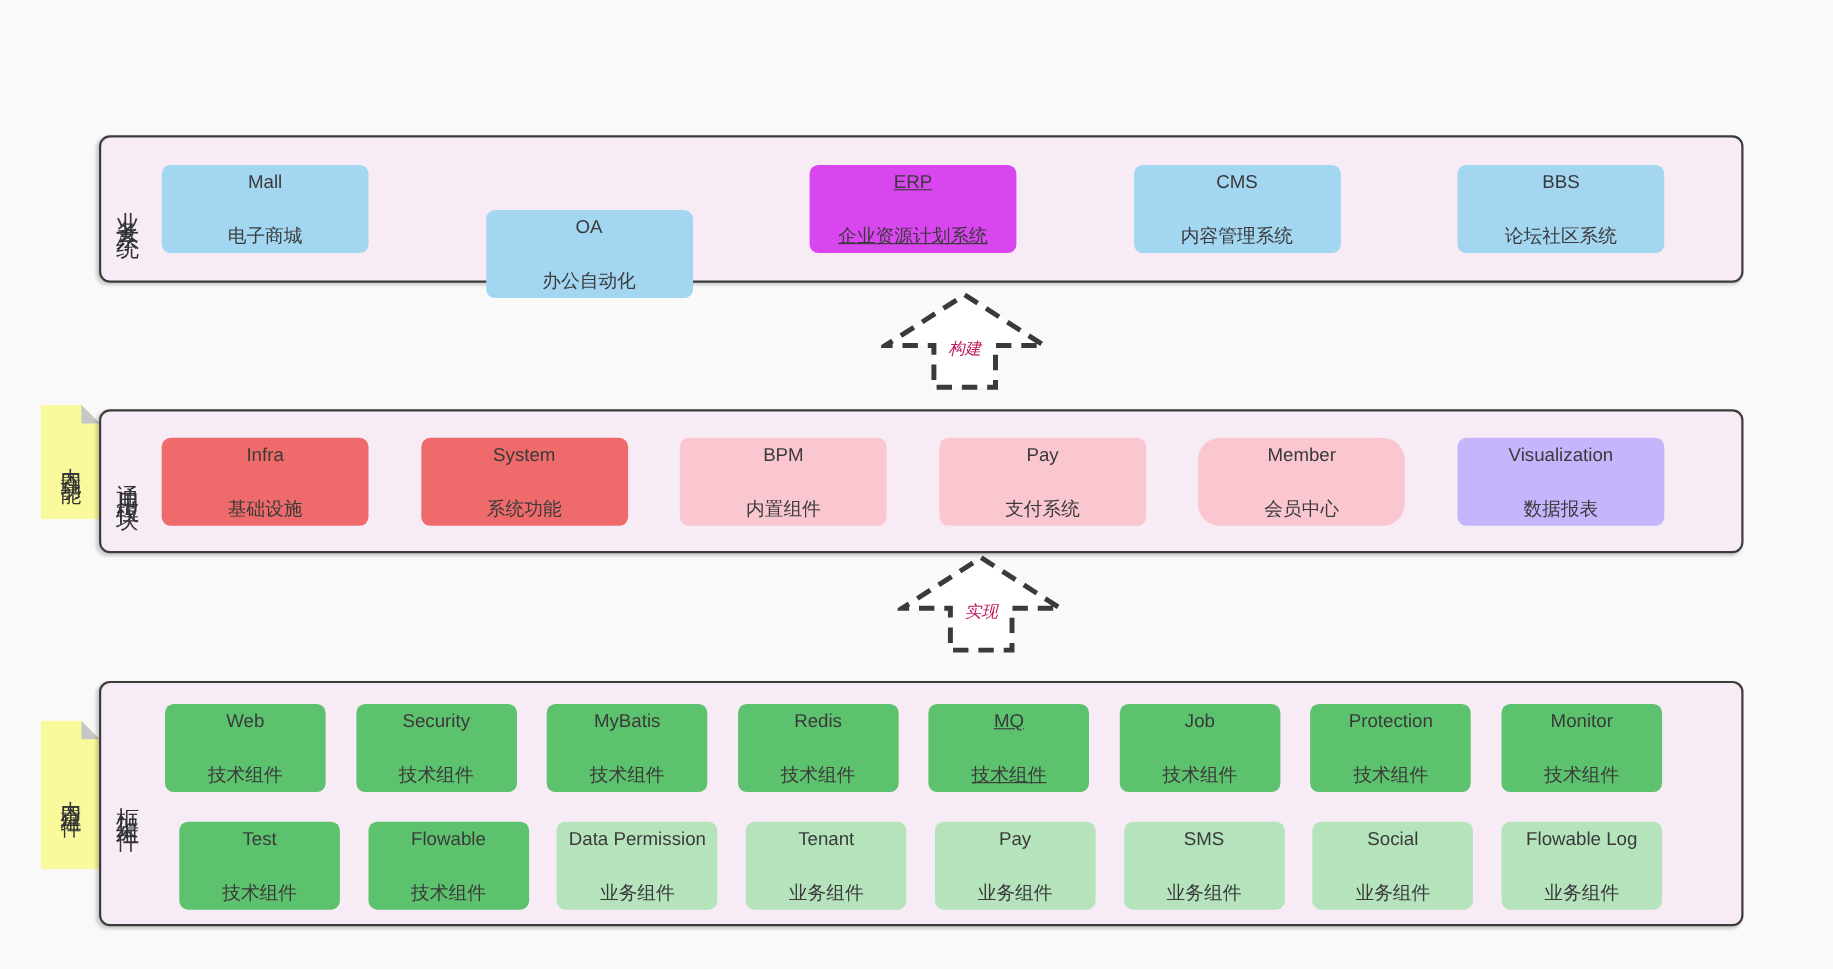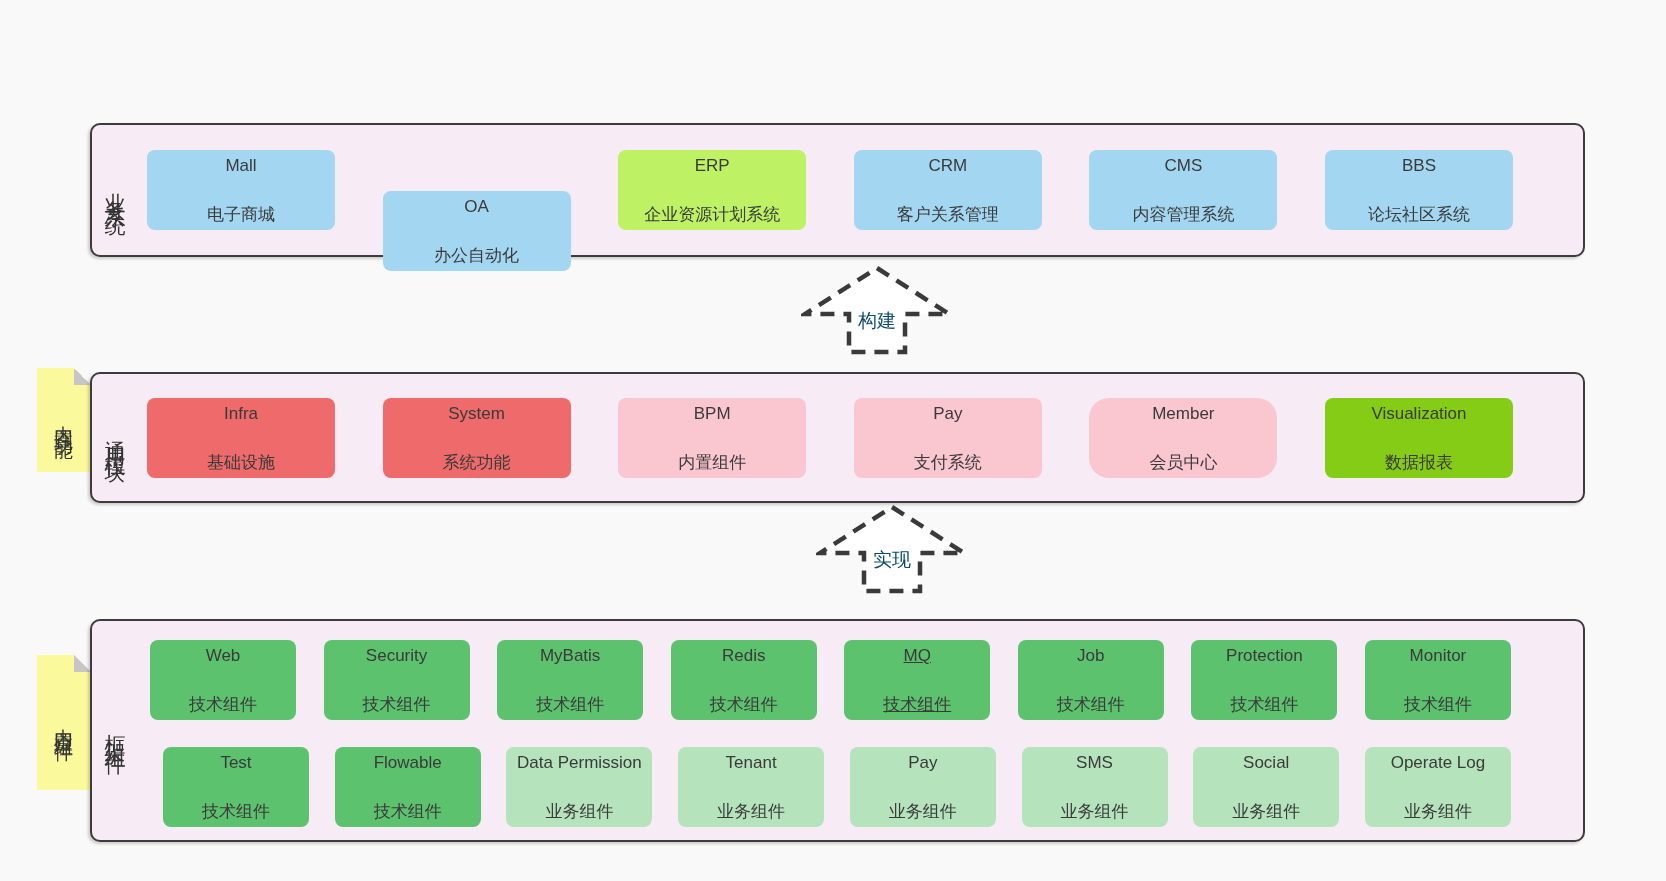--- a/index.html
+++ b/index.html
@@ -66,21 +66,21 @@
     font-size:19px;letter-spacing:5px;line-height:1;color:#333;white-space:nowrap;
   }
 
   
   .arrow{position:absolute;width:152px;height:93px;z-index:2;}
   #arrow-build{left:801px;top:263px;}
   #arrow-implement{left:816px;top:502px;}
   .arrow svg{display:block;width:100%;height:100%;}
   .arrow-label{
     position:absolute;left:50%;top:44px;transform:translateX(-50%);
-    background:#ffffff;padding:1px 4px;font-size:19px;color:#0c4a6e;white-space:nowrap;
+    background:#ffffff;padding:1px 4px;font-size:15px;color:#be185d;white-space:nowrap;font-style:italic;
   }
 </style>
 </head>
 <body>
 
 <div class="sticky" id="note-modules">
   <span class="sticky-text">内置功能</span>
 </div>
 <div class="sticky" id="note-components">
   <span class="sticky-text">内置组件</span>
@@ -90,27 +90,23 @@
   <span class="v-label">业务系统</span>
   <div class="boxrow row-single">
       <div class="box" style="background: rgb(163, 214, 240);">
         <div class="box-en">Mall</div>
         <div class="box-zh">电子商城</div>
       </div>
       <div class="box" style="background: rgb(163, 214, 240); margin-top: 41px;">
         <div class="box-en">OA</div>
         <div class="box-zh">办公自动化</div>
       </div>
-      <div class="box" style="background: #bef264;">
+      <div class="box" style="background: #d946ef; text-decoration: underline;">
         <div class="box-en">ERP</div>
         <div class="box-zh">企业资源计划系统</div>
-      </div>
-      <div class="box" style="background: rgb(163, 214, 240);">
-        <div class="box-en">CRM</div>
-        <div class="box-zh">客户关系管理</div>
       </div>
       <div class="box" style="background: rgb(163, 214, 240);">
         <div class="box-en">CMS</div>
         <div class="box-zh">内容管理系统</div>
       </div>
       <div class="box" style="background: rgb(163, 214, 240);">
         <div class="box-en">BBS</div>
         <div class="box-zh">论坛社区系统</div>
       </div>
     </div>
@@ -139,21 +135,21 @@
         <div class="box-zh">内置组件</div>
       </div>
       <div class="box" style="background: rgb(250, 199, 209);">
         <div class="box-en">Pay</div>
         <div class="box-zh">支付系统</div>
       </div>
       <div class="box" style="background: rgb(250, 199, 209); border-radius: 20px;">
         <div class="box-en">Member</div>
         <div class="box-zh">会员中心</div>
       </div>
-      <div class="box" style="background: #84cc16;">
+      <div class="box" style="background: #c4b5fd;">
         <div class="box-en">Visualization</div>
         <div class="box-zh">数据报表</div>
       </div>
     </div>
 </div>
 
 <div class="arrow" id="arrow-implement">
   <svg viewBox="0 0 152 93">
     <polygon points="76,5 148,51 104,51 104,89 48,89 48,51 4,51" fill="#ffffff" stroke="#3a3a3a" stroke-width="4.5" stroke-dasharray="14 9" stroke-linejoin="miter"></polygon>
   </svg>
@@ -219,17 +215,17 @@
       </div>
       <div class="box" style="background: rgb(181, 227, 188);">
         <div class="box-en">SMS</div>
         <div class="box-zh">业务组件</div>
       </div>
       <div class="box" style="background: rgb(181, 227, 188);">
         <div class="box-en">Social</div>
         <div class="box-zh">业务组件</div>
       </div>
       <div class="box" style="background: rgb(181, 227, 188);">
-        <div class="box-en">Operate Log</div>
+        <div class="box-en">Flowable Log</div>
         <div class="box-zh">业务组件</div>
       </div>
     </div>
 </div>
 
 </body></html>

